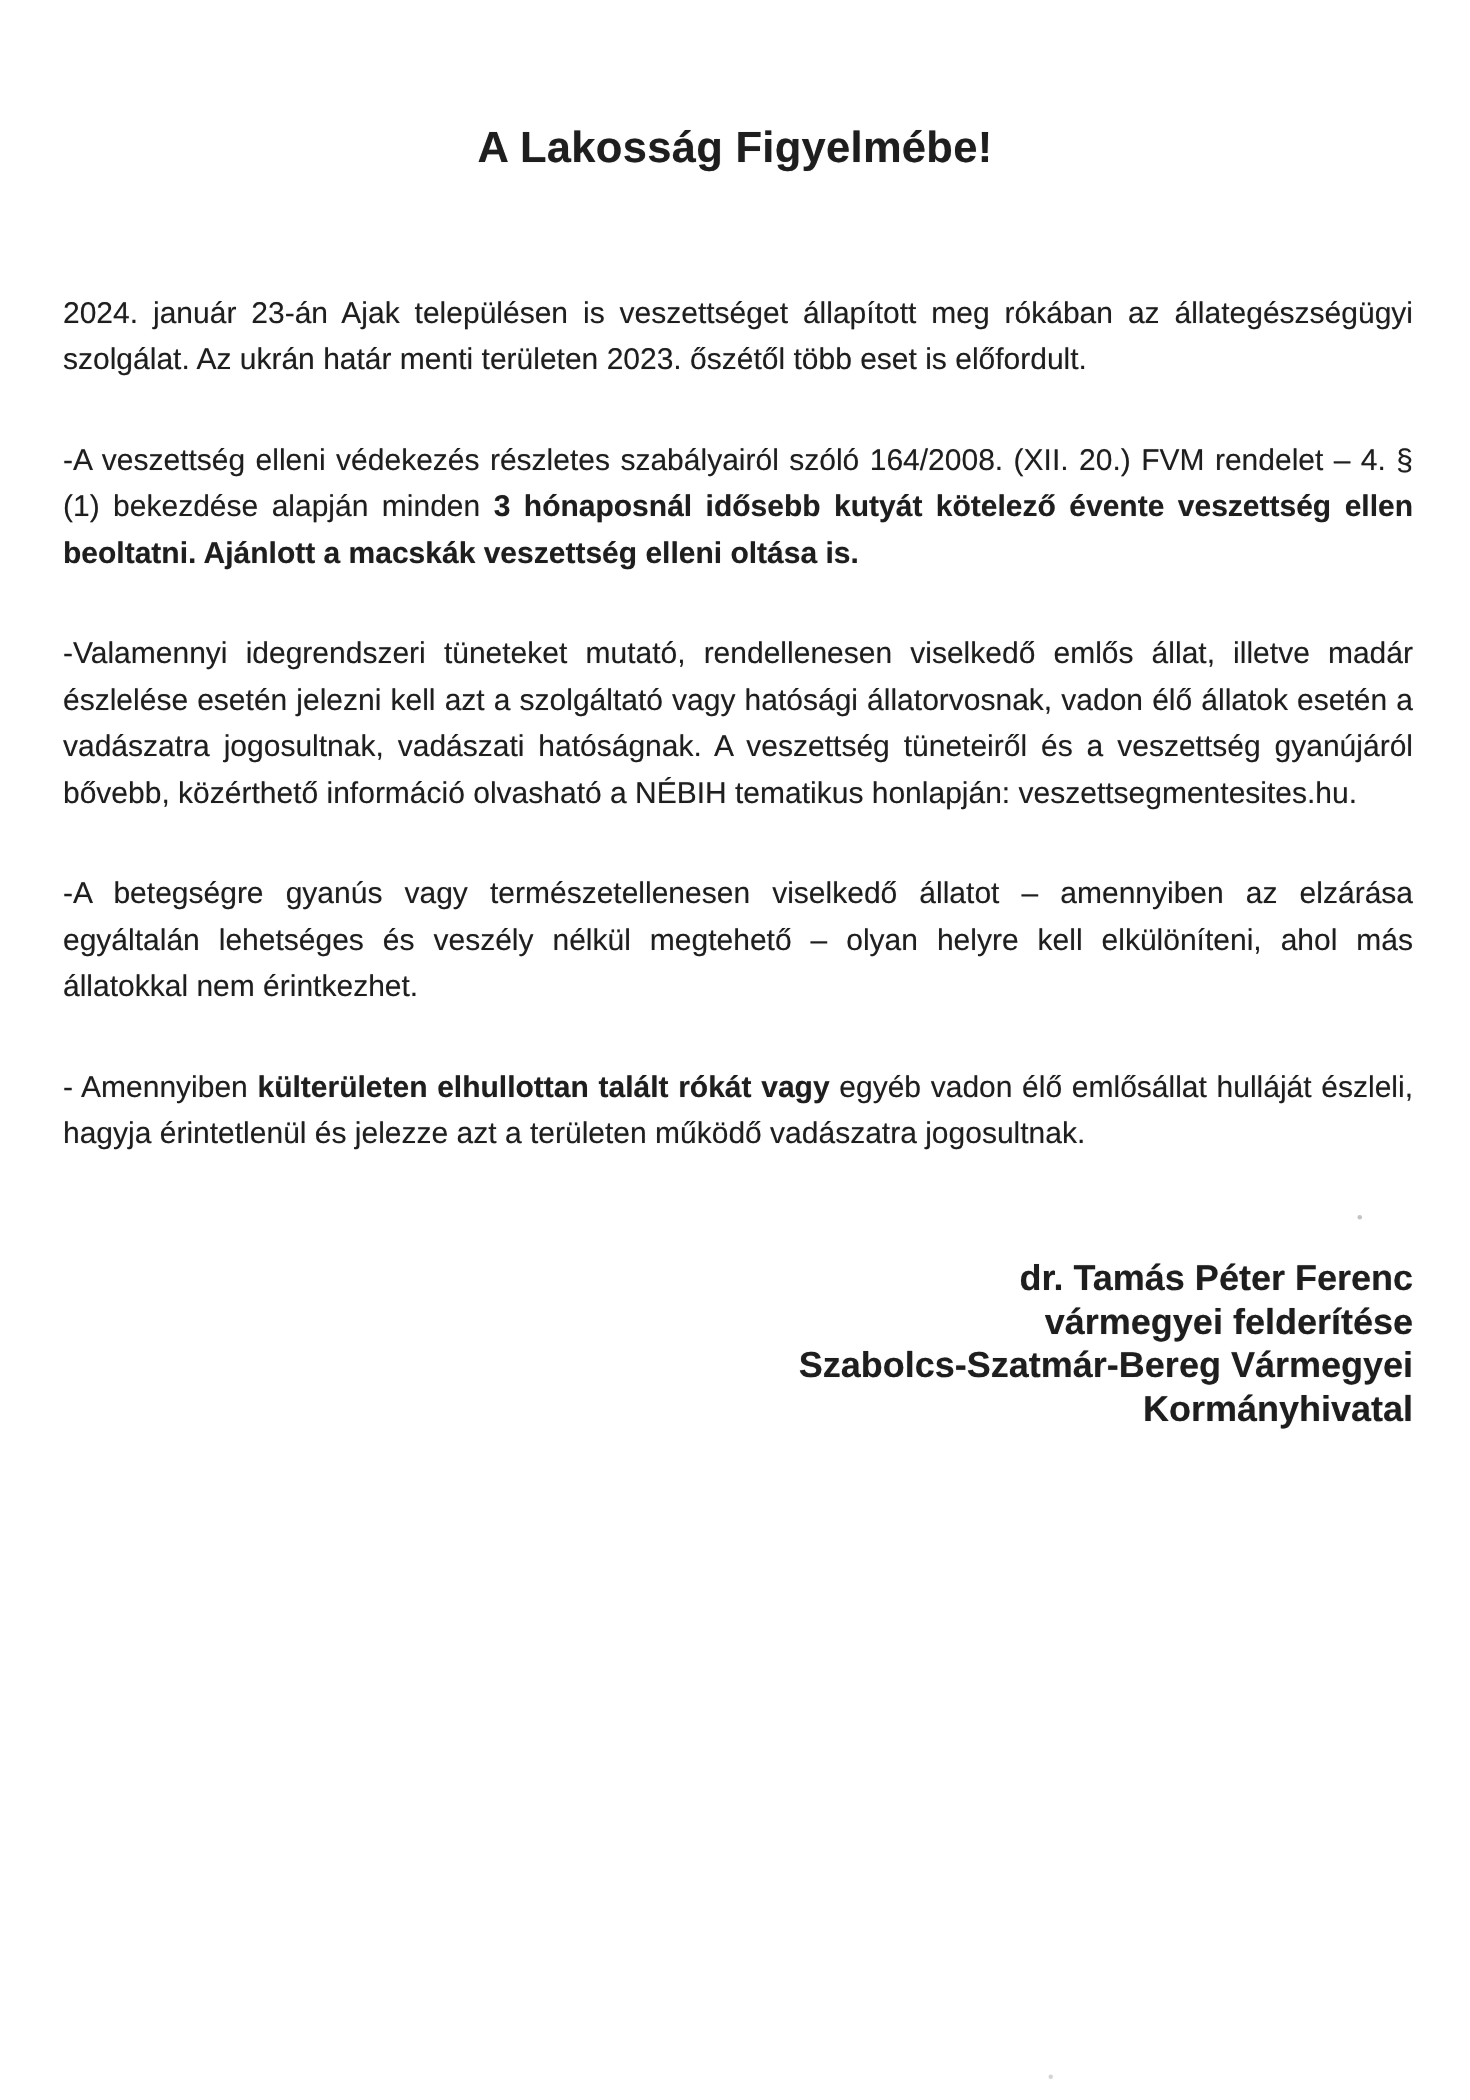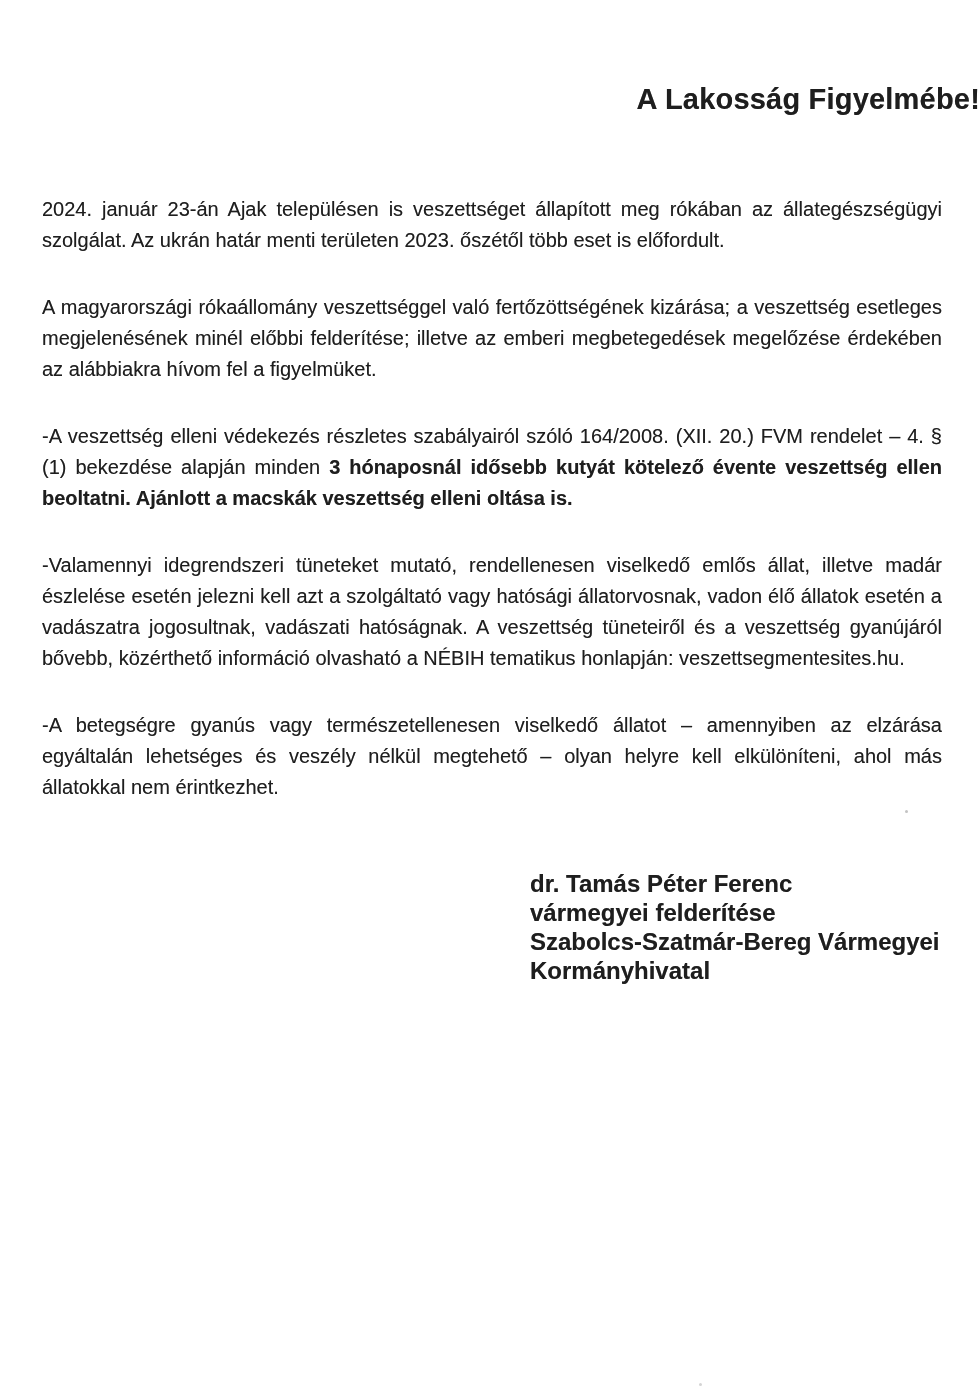--- a/index.html
+++ b/index.html
@@ -14,39 +14,39 @@
   }
   .page {
     position: absolute;
     inset: 0;
   }
   .title {
     margin: 82px 0 0 0;
     font-size: 29px;
     line-height: 34px;
     font-weight: bold;
-    text-align: right;
+    text-align: center;
     letter-spacing: 0.2px;
     text-shadow: 0 0 0.5px rgba(30,30,30,0.55);
   }
   .content {
     padding: 78px 38px 0 42px;
   }
   .para {
     margin: 0 0 36px 0;
     font-size: 20px;
     line-height: 31px;
     text-align: justify;
     text-shadow: 0 0 0.5px rgba(30,30,30,0.45);
   }
   .para .b { font-weight: bold; margin-top: 40px; }
   .signature {
     margin: 66px 0 0 488px;
     width: 412px;
-    text-align: left;
+    text-align: right;
     font-size: 24px;
     line-height: 29px;
     font-weight: bold;
     text-shadow: 0 0 0.5px rgba(30,30,30,0.5);
   }
   .artifact {
     position: absolute;
     border-radius: 50%;
     background: #c3c3c3;
   }
@@ -57,28 +57,28 @@
 <body style="background: rgb(255, 255, 255); color: rgb(30, 30, 30);">
 
 <div class="page">
 
   <h1 class="title">A Lakosság Figyelmébe!</h1>
 
   <div class="content">
 
     <p class="para"><span>2024. január 23-án Ajak településen is veszettséget állapított meg rókában az állategészségügyi szolgálat. Az ukrán határ menti területen 2023. őszétől több eset is előfordult.</span></p>
 
-    <p class="para"><span>A magyarországi rókaállomány veszettséggel való fertőzöttségének kizárása; a veszettség esetleges megjelenésének minél előbbi felderítése; illetve az emberi megbetegedések megelőzése érdekében az alábbiakra hívom fel a figyelmüket.</span></p>
 
     <p class="para"><span>-A veszettség elleni védekezés részletes szabályairól szóló 164/2008. (XII. 20.) FVM rendelet – 4. § (1) bekezdése alapján minden </span><span class="b">3 hónaposnál idősebb kutyát kötelező évente veszettség ellen beoltatni. Ajánlott a macskák veszettség elleni oltása is.</span></p>
 
     <p class="para"><span>-Valamennyi idegrendszeri tüneteket mutató, rendellenesen viselkedő emlős állat, illetve madár észlelése esetén jelezni kell azt a szolgáltató vagy hatósági állatorvosnak, vadon élő állatok esetén a vadászatra jogosultnak, vadászati hatóságnak. A veszettség tüneteiről és a veszettség gyanújáról bővebb, közérthető információ olvasható a NÉBIH tematikus honlapján: veszettsegmentesites.hu.</span></p>
 
     <p class="para"><span>-A betegségre gyanús vagy természetellenesen viselkedő állatot – amennyiben az elzárása egyáltalán lehetséges és veszély nélkül megtehető – olyan helyre kell elkülöníteni, ahol más állatokkal nem érintkezhet.</span></p>
 
+    <p class="para"><span>- Amennyiben </span><span class="b">külterületen elhullottan talált rókát vagy</span><span> egyéb vadon élő emlősállat hulláját észleli, hagyja érintetlenül és jelezze azt a területen működő vadászatra jogosultnak.</span></p>
 
     <div class="signature">
       <div>dr. Tamás Péter Ferenc</div>
       <div>vármegyei felderítése</div>
       <div>Szabolcs-Szatmár-Bereg Vármegyei</div>
       <div>Kormányhivatal</div>
     </div>
 
   </div>
 

